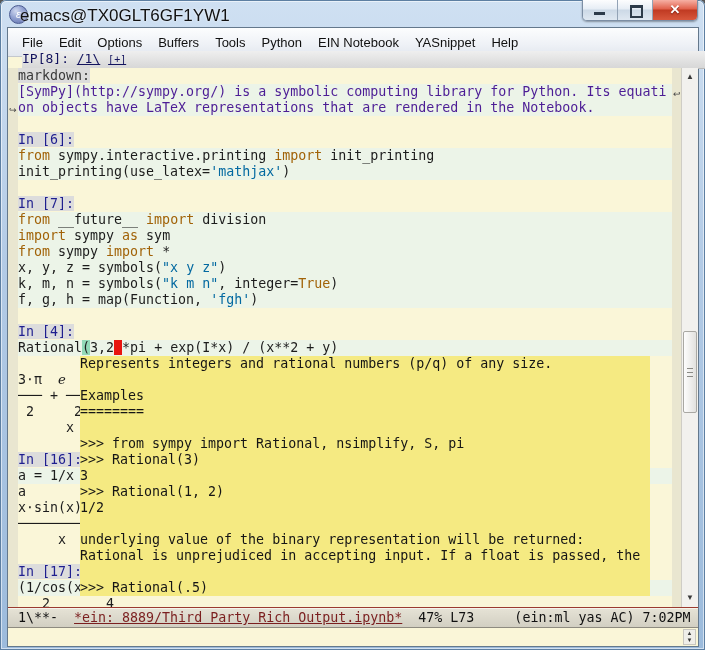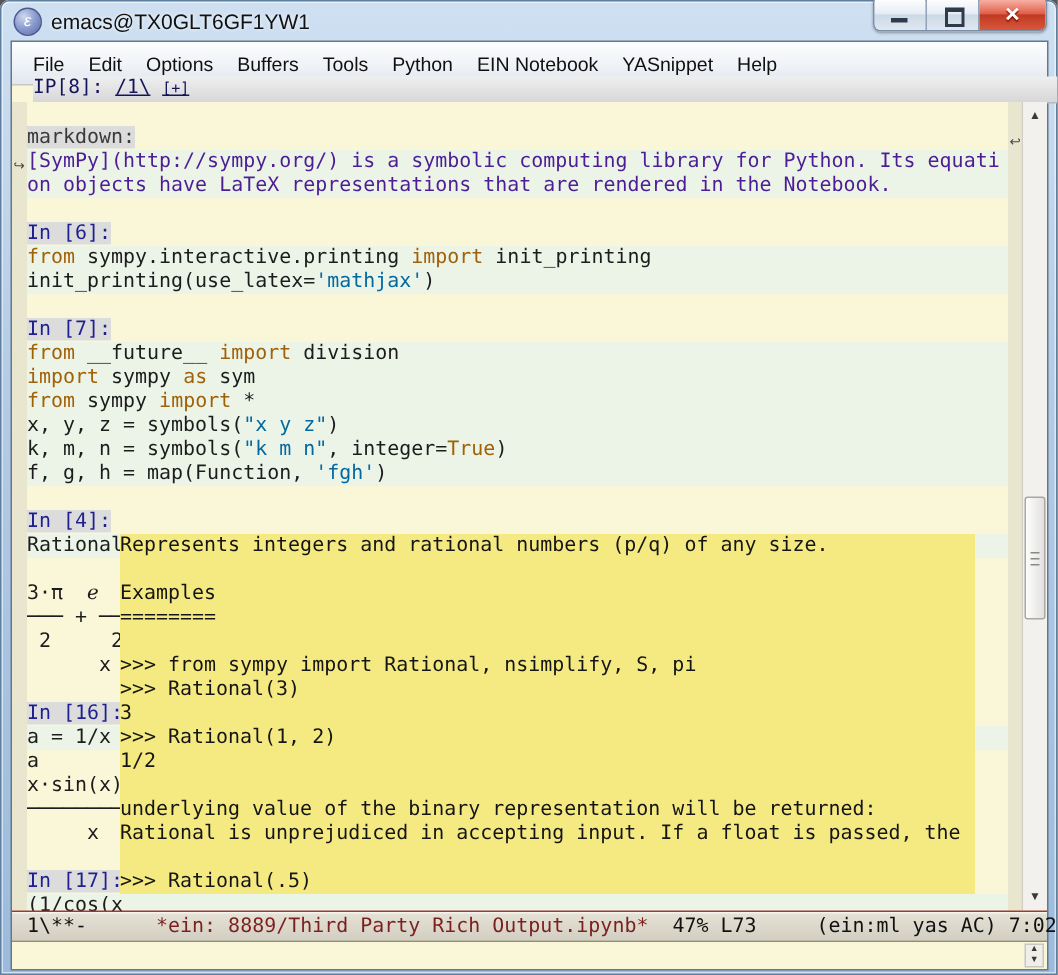--- a/index.html
+++ b/index.html
@@ -5,21 +5,21 @@
   html,body{margin:0;padding:0;background:#555;}
   #frame{position:relative;width:705px;height:650px;overflow:hidden;
     background:linear-gradient(180deg,#cfe0f2 0%,#b3cbe6 40%,#9cbbdc 100%);
     border-radius:6px 6px 0 0;box-shadow:inset 0 0 0 1px #5d7fa2, inset 0 0 0 2px rgba(255,255,255,.55);
     font-family:"Liberation Sans",sans-serif;}
   
   #titlebar{position:absolute;left:0;top:0;width:705px;height:28px;}
   #app-icon{position:absolute;left:9px;top:5px;width:17px;height:17px;border-radius:50%;
     background:radial-gradient(circle at 35% 30%,#cfd8ef 0%,#8f9fd0 45%,#5a6aa8 100%);
     border:1px solid #4a5a90;color:#fff;font-size:11px;font-style:italic;text-align:center;line-height:16px;}
-  #window-title{position:absolute;left:34px;top:6px;font-size:14px;color:#111;
+  #window-title{position:absolute;left:20px;top:6px;font-size:17px;color:#111;
     text-shadow:0 0 3px rgba(255,255,255,.9);}
   #win-controls{position:absolute;right:7px;top:0;height:20px;display:flex;
     border:1px solid #7c8ea4;border-top:none;border-radius:0 0 5px 5px;overflow:hidden;
     box-shadow:0 1px 2px rgba(0,0,0,.35);}
   .wbtn{width:34px;height:20px;position:relative;
     background:linear-gradient(180deg,#fdfdfe 0%,#e6edf5 45%,#ccd9e6 50%,#dfe8f1 100%);
     border-right:1px solid #93a3b6;cursor:default;}
   .wbtn:last-child{border-right:none;}
   #btn-close{width:44px;background:linear-gradient(180deg,#f6b0a4 0%,#e0604b 45%,#c03a22 50%,#d8573c 100%);}
   .glyph-min{position:absolute;left:11px;top:12px;width:11px;height:3px;background:#2d3b4a;}
@@ -38,21 +38,21 @@
     font-family:"DejaVu Sans Mono",monospace;font-size:13px;line-height:16px;white-space:pre;color:#14145e;margin-left:14px;}
   #headerline a{color:#14145e;text-decoration:underline;}
   #hdr-plus{font-size:10px;}
   
   #textarea{position:absolute;left:0;top:40px;width:690px;height:539px;background:#faf6d8;}
   .fringe{position:absolute;top:0;height:539px;background:#e9e6d0;}
   #fringe-left{left:0;width:10px;}
   #fringe-right{left:664px;width:9px;}
   .wrapglyph{position:absolute;font-size:9px;color:#4a4a4a;line-height:9px;}
   #buffer{position:absolute;left:10px;top:0;width:654px;height:539px;overflow:hidden;
-    font-family:"DejaVu Sans Mono","DejaVu Sans",monospace;font-size:13.3px;margin-top:16px;}
+    font-family:"DejaVu Sans Mono","DejaVu Sans",monospace;font-size:13.3px;}
   .line{height:16px;line-height:16px;white-space:pre;color:#1c1c1c;}
   .line.input{background:#ecf4e8;}
   .chip{background:#dcdcdc;color:#1f1f8f;}
   .chipmd{background:#dcdcdc;color:#3a3a3a;}
   .kw{color:#a16207;}
   .str{color:#0369a1;}
   .md{color:#4c1d95;}
   .par{background:#93d9b8;}
   .cur{background:#e8150f;color:#e8150f;}
   #doc-tooltip{position:absolute;left:72px;top:288px;width:570px;height:240px;background:#f5ea82;
@@ -68,21 +68,21 @@
     background:linear-gradient(90deg,#fdfdfd,#e2e1de);border:1px solid #a9a8a3;border-radius:2px;box-sizing:border-box;}
   #sb-grip{position:absolute;left:3px;top:36px;width:6px;height:7px;
     border-top:1px solid #8a8a85;border-bottom:1px solid #8a8a85;}
   #sb-grip:before{content:"";position:absolute;left:0;top:3px;width:6px;height:1px;background:#8a8a85;}
   
   #modeline{position:absolute;left:0;top:579px;width:690px;height:21px;
     background:linear-gradient(180deg,#e6e3d6,#d2cfc2);
     border-top:1px solid #9b3b30;border-bottom:1px solid #8e8b80;box-sizing:border-box;
     font-family:"DejaVu Sans Mono",monospace;font-size:13.3px;line-height:19px;white-space:pre;color:#111;
     box-shadow:inset 0 1px 0 #f6f4ec;padding-left:10px;}
-  #ml-name{color:#7b1f1f;margin-left:30px;}
+  #ml-name{color:#7b1f1f;text-decoration:underline;}
   #echoarea{position:absolute;left:0;top:600px;width:690px;height:18px;background:#faf6d8;}
   #mini-scroll{position:absolute;right:2px;top:1px;width:13px;height:16px;background:#efeee9;
     border:1px solid #c9c7bf;box-sizing:border-box;text-align:center;}
   .mini-arrow{display:block;font-size:6px;line-height:7px;color:#3a3a3a;}
 </style>
 </head>
 <body>
 
 <div id="frame">
 

